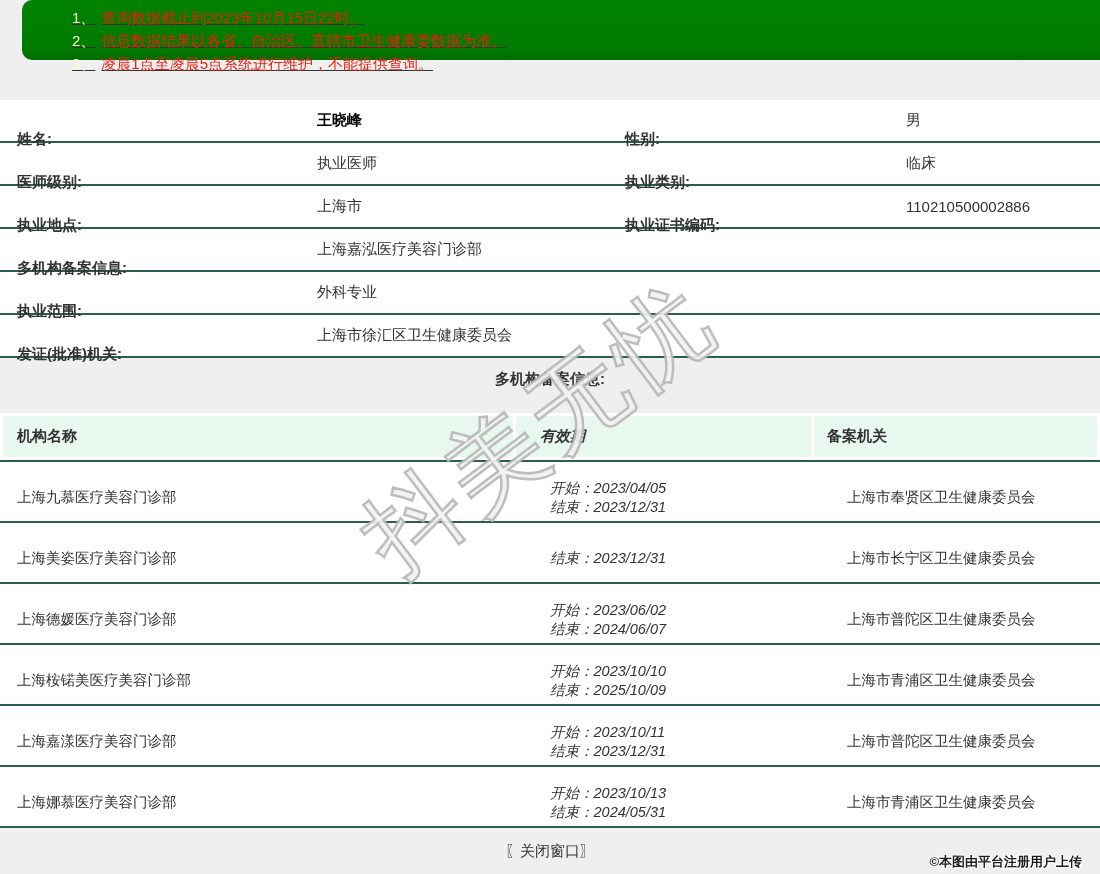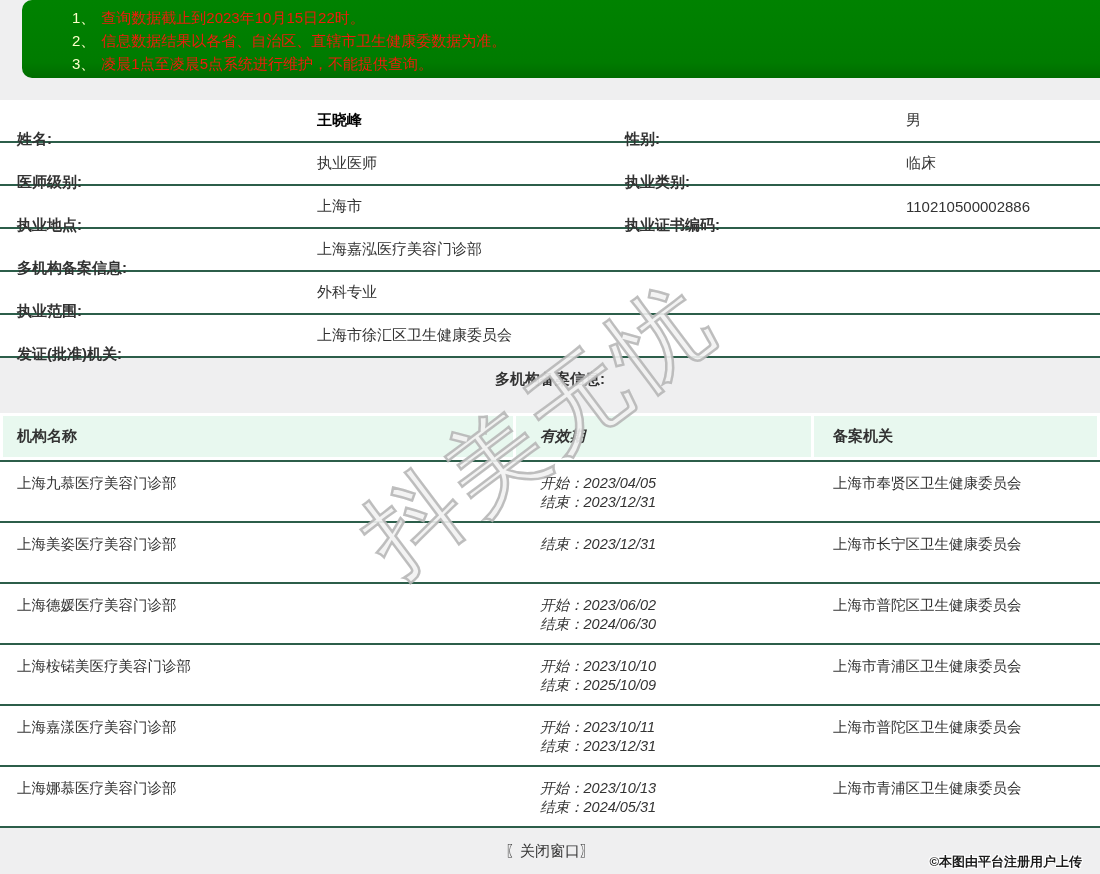--- a/index.html
+++ b/index.html
@@ -7,24 +7,25 @@
   body {
     position:relative;
     background:#efeff0;
     font-family:"Liberation Sans","DejaVu Sans",sans-serif;
     color:#333;
     overflow:hidden;
   }
 
   
   .banner {
-    position:absolute; top:0; left:22px; right:0; height:78px;
+    position:absolute; top:0; left:22px; right:0; height:60px;
     background:linear-gradient(#008200,#007b00 80%,#006c00);
     border-radius:10px 0 0 10px;
     padding:6px 0 0 50px;
+    text-decoration:underline;
   }
   .notice-line { font-size:15px; line-height:23px; white-space:nowrap; }
   .notice-num  { color:#fdffc9; margin-right:6px; }
   .notice-text { color:#ee1c0c; }
 
   
   .t1 { position:absolute; top:100px; left:0; width:1100px; background:#fff; }
   .t1row {
     display:flex; gap:3px; padding:3px; height:43px;
     background:#fff; border-bottom:2px solid #2c5e4a;
@@ -50,26 +51,26 @@
   .t2 { position:absolute; top:413px; left:0; width:1100px; background:#15803d; }
   .t2head {
     display:flex; gap:3px; padding:3px; height:49px;
     background:#fff; border-bottom:2px solid #2c5e4a;
   }
   .t2head .hcell {
     background:#e8f8ef; font-weight:bold; font-size:15px;
     display:flex; align-items:center;
   }
   .t2row {
-    display:flex; gap:3px; padding:12px 3px 0 3px; height:61px;
-    background:#fff; border-bottom:2px solid #2c5e4a;
+    display:flex; gap:13px; padding:12px 3px 0 3px; height:61px;
+    background:#fff; border-bottom:2px solid #2c5e4a;align-items:center;
   }
   .t2 .c-org  { width:510px; padding-left:14px; }
   .t2 .c-per  { width:295px; padding-left:24px;font-style:italic; }
-  .t2 .c-auth { flex:1; padding-left:19px; }
+  .t2 .c-auth { flex:1; padding-left:13px; }
   .t2row .dcell { font-size:14.5px; line-height:19px; color:#333; }
   .per-line { white-space:nowrap; }
 
   
   .footer {
     position:absolute; top:828px; left:0; width:1100px; height:46px;
     display:flex; align-items:center; justify-content:center;
   }
   .close-link { font-size:15px; color:#333; cursor:pointer; text-decoration:none; }
   .upload-note {
@@ -160,21 +161,21 @@
     <div class="dcell c-per">
       <div class="per-line"><span>结束：</span><span>2023/12/31</span></div>
     </div>
     <div class="dcell c-auth">上海市长宁区卫生健康委员会</div>
   </div>
 
   <div class="t2row">
     <div class="dcell c-org">上海德媛医疗美容门诊部</div>
     <div class="dcell c-per">
       <div class="per-line"><span>开始：</span><span>2023/06/02</span></div>
-      <div class="per-line"><span>结束：</span><span>2024/06/30</span></div>
+      <div class="per-line"><span>结束：</span><span>2024/06/07</span></div>
     </div>
     <div class="dcell c-auth">上海市普陀区卫生健康委员会</div>
   </div>
 
   <div class="t2row">
     <div class="dcell c-org">上海桉锘美医疗美容门诊部</div>
     <div class="dcell c-per">
       <div class="per-line"><span>开始：</span><span>2023/10/10</span></div>
       <div class="per-line"><span>结束：</span><span>2025/10/09</span></div>
     </div>

